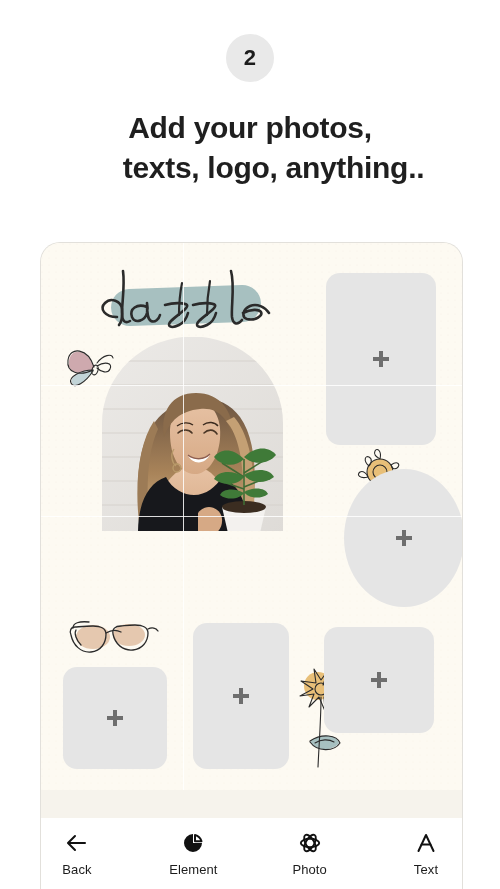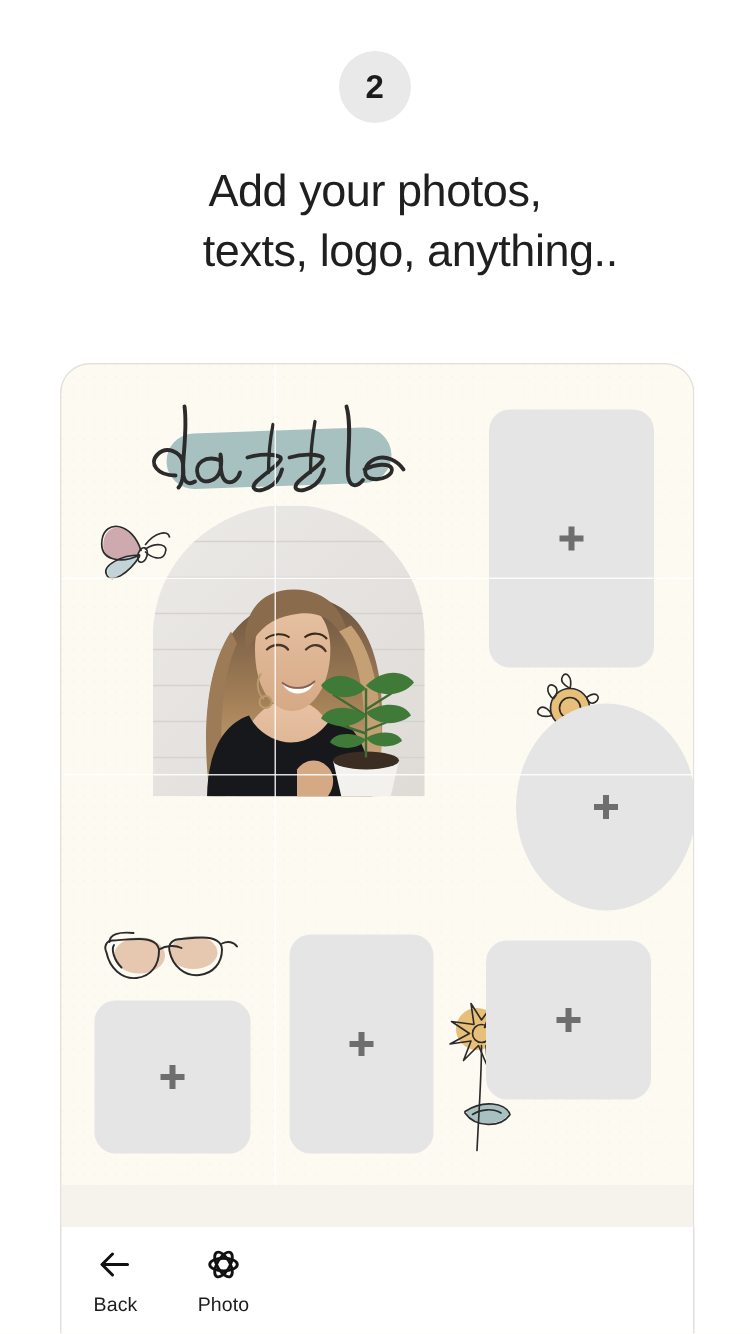--- a/index.html
+++ b/index.html
@@ -16,21 +16,21 @@
     position: absolute; left: 50%; top: 34px; transform: translateX(-50%);
     width: 48px; height: 48px; border-radius: 50%;
     background: #e9e9e9;
     display: flex; align-items: center; justify-content: center;
     font-size: 22px; font-weight: bold; color: #1c1c1c;
     letter-spacing: 0.5px;
   }
   .headline {
     position: absolute; left: 0; right: 0; top: 108px;
     text-align: center;
-    font-size: 30px; font-weight: normal; color: #1f1f1f;
+    font-size: 30px; font-weight: bold; color: #1f1f1f;
     line-height: 1.33; letter-spacing: -0.3px;
   }
   .headline .l2 { display: block; padding-left: 47px; }
 
   
   .editor {
     position: absolute; left: 40px; top: 242px;
     width: 423px; height: 576px;
     background: #fbf8ef;
     border-top-left-radius: 20px;
@@ -89,21 +89,21 @@
   .script { position: absolute; left: 0; top: 0; width: 200px; height: 78px; }
 
   .sticker { position: absolute; }
 
   
   .navbar {
     position: absolute; left: 40px; right: 37px; bottom: 0; height: 71px;
     background: #ffffff;
     border-left: 1px solid #e2e0db;
     border-right: 1px solid #e2e0db;
-    display: flex; align-items: center; justify-content: flex-start;
+    display: flex; align-items: center; justify-content: space-between;
   }
   .navitem {
     display: flex; flex-direction: column; align-items: center; gap: 7px;
     width: 72px; cursor: pointer;
   }
   .navicon { width: 24px; height: 24px; display: block; color: #111; }
   .navlabel { font-size: 13px; color: #1c1c1c; font-weight: normal; letter-spacing: 0.1px; }
 </style>
 </head>
 <body>
@@ -323,25 +323,39 @@
 
     <div class="navitem">
       <svg class="navicon" viewBox="0 0 24 24" fill="none" stroke="currentColor" stroke-width="2" stroke-linecap="round" stroke-linejoin="round">
         <line x1="20" y1="12" x2="4" y2="12"></line>
         <polyline points="10,5 3,12 10,19"></polyline>
       </svg>
       <span class="navlabel">Back</span>
     </div>
 
 
+    <div class="navitem">
+      <svg class="navicon" viewBox="0 0 24 24">
+        <path d="M12 3 A9 9 0 1 0 21 12 L12 12 Z" fill="currentColor"></path>
+        <path d="M14 4 A9 9 0 0 1 20.5 10.2 L14 10.2 Z" fill="none" stroke="currentColor" stroke-width="2" stroke-linejoin="round"></path>
+      </svg>
+      <span class="navlabel">Element</span>
+    </div>
 
     <div class="navitem">
       <svg class="navicon" viewBox="0 0 24 24" fill="none" stroke="currentColor" stroke-width="1.9">
         <ellipse cx="12" cy="12" rx="9.2" ry="4.2"></ellipse>
         <ellipse cx="12" cy="12" rx="9.2" ry="4.2" transform="rotate(60 12 12)"></ellipse>
         <ellipse cx="12" cy="12" rx="9.2" ry="4.2" transform="rotate(120 12 12)"></ellipse>
       </svg>
       <span class="navlabel">Photo</span>
     </div>
 
+    <div class="navitem">
+      <svg class="navicon" viewBox="0 0 24 24" fill="none" stroke="currentColor" stroke-width="2" stroke-linecap="round" stroke-linejoin="round">
+        <path d="M4.5 20 L12 4 L19.5 20"></path>
+        <line x1="7.6" y1="13.6" x2="16.4" y2="13.6"></line>
+      </svg>
+      <span class="navlabel">Text</span>
+    </div>
 
   </div>
 </div>
 
 </body></html>

